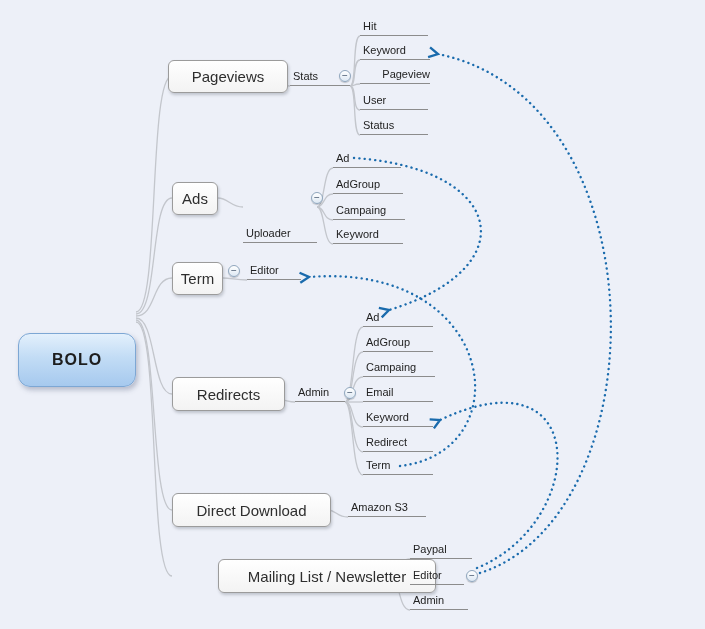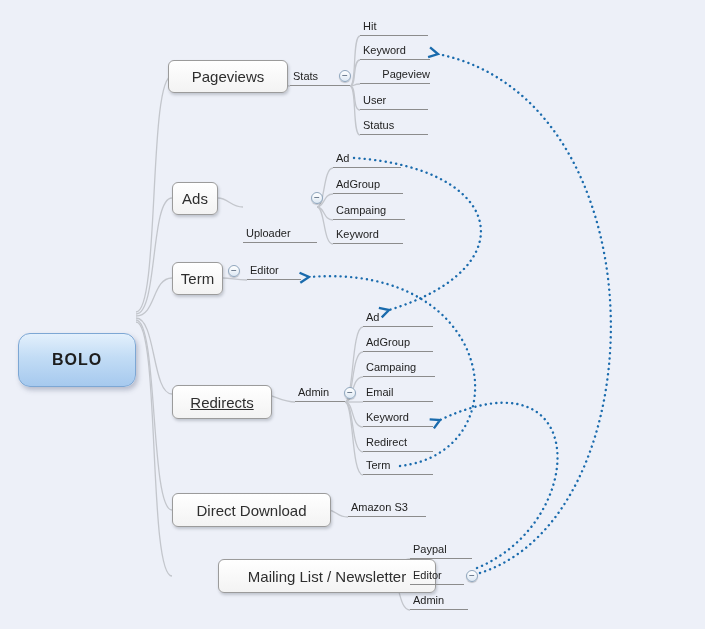--- a/index.html
+++ b/index.html
@@ -79,21 +79,21 @@
     <path d="M 390 576 C 398 576, 400 585, 410 585"></path>
     <path d="M 390 576 C 400 576, 398 610, 410 610"></path>
   </g>
 </svg>
 
 <div class="node root" style="left:18px;top:289px;width:118px;height:54px;">BOLO</div>
 
 <div class="node topic" style="left:168px;top:60px;width:120px;height:33px;">Pageviews</div>
 <div class="node topic" style="left:172px;top:182px;width:46px;height:33px;">Ads</div>
 <div class="node topic" style="left:172px;top:262px;width:51px;height:33px;">Term</div>
-<div class="node topic" style="left:172px;top:385px;width:100px;height:34px;text-decoration:underline;">Redirects</div>
+<div class="node topic" style="left:172px;top:377px;width:113px;height:34px;">Redirects</div>
 <div class="node topic" style="left:172px;top:493px;width:159px;height:34px;">Direct Download</div>
 <div class="node topic" style="left:172px;top:559px;width:218px;height:34px;margin-left:46px;">Mailing List / Newsletter</div>
 
 <div class="sub" style="left:290px;top:68px;width:60px;">Stats</div>
 <div class="sub" style="left:360px;top:18px;width:68px;">Hit</div>
 <div class="sub" style="left:360px;top:42px;width:70px;">Keyword</div>
 <div class="sub" style="left:360px;top:66px;width:70px;text-align:right;">Pageview</div>
 <div class="sub" style="left:360px;top:92px;width:68px;">User</div>
 <div class="sub" style="left:360px;top:117px;width:68px;">Status</div>
 

